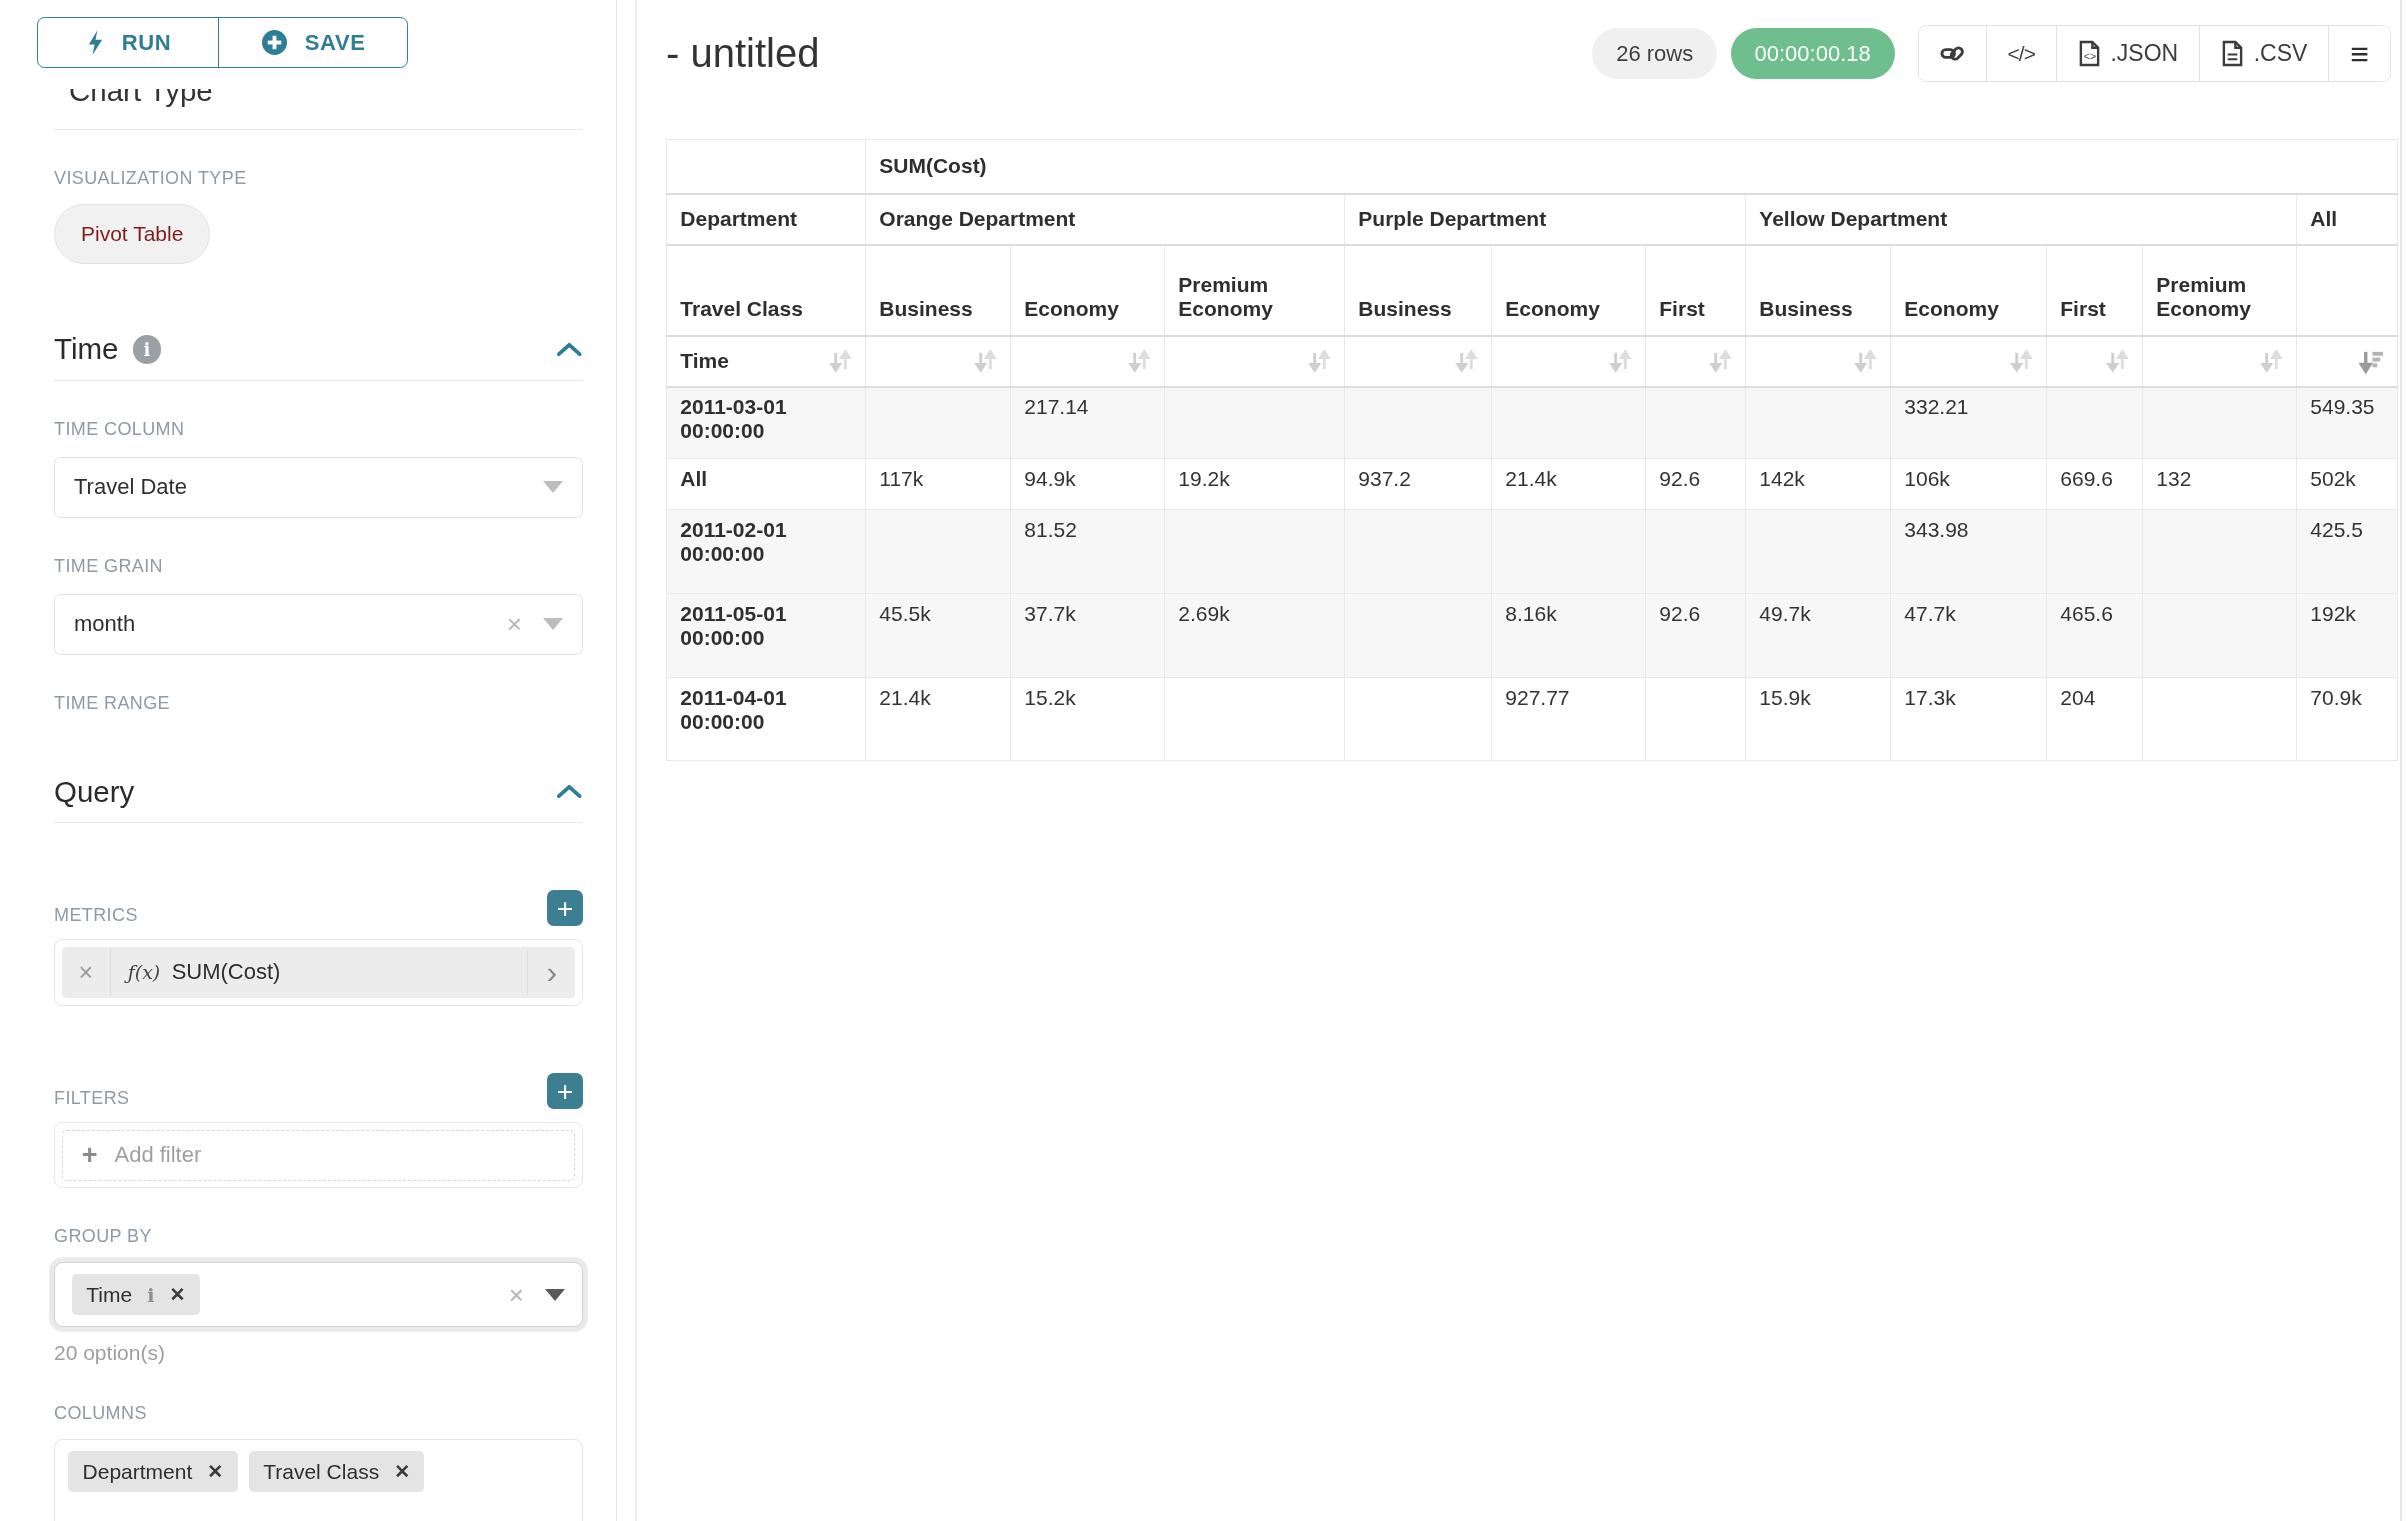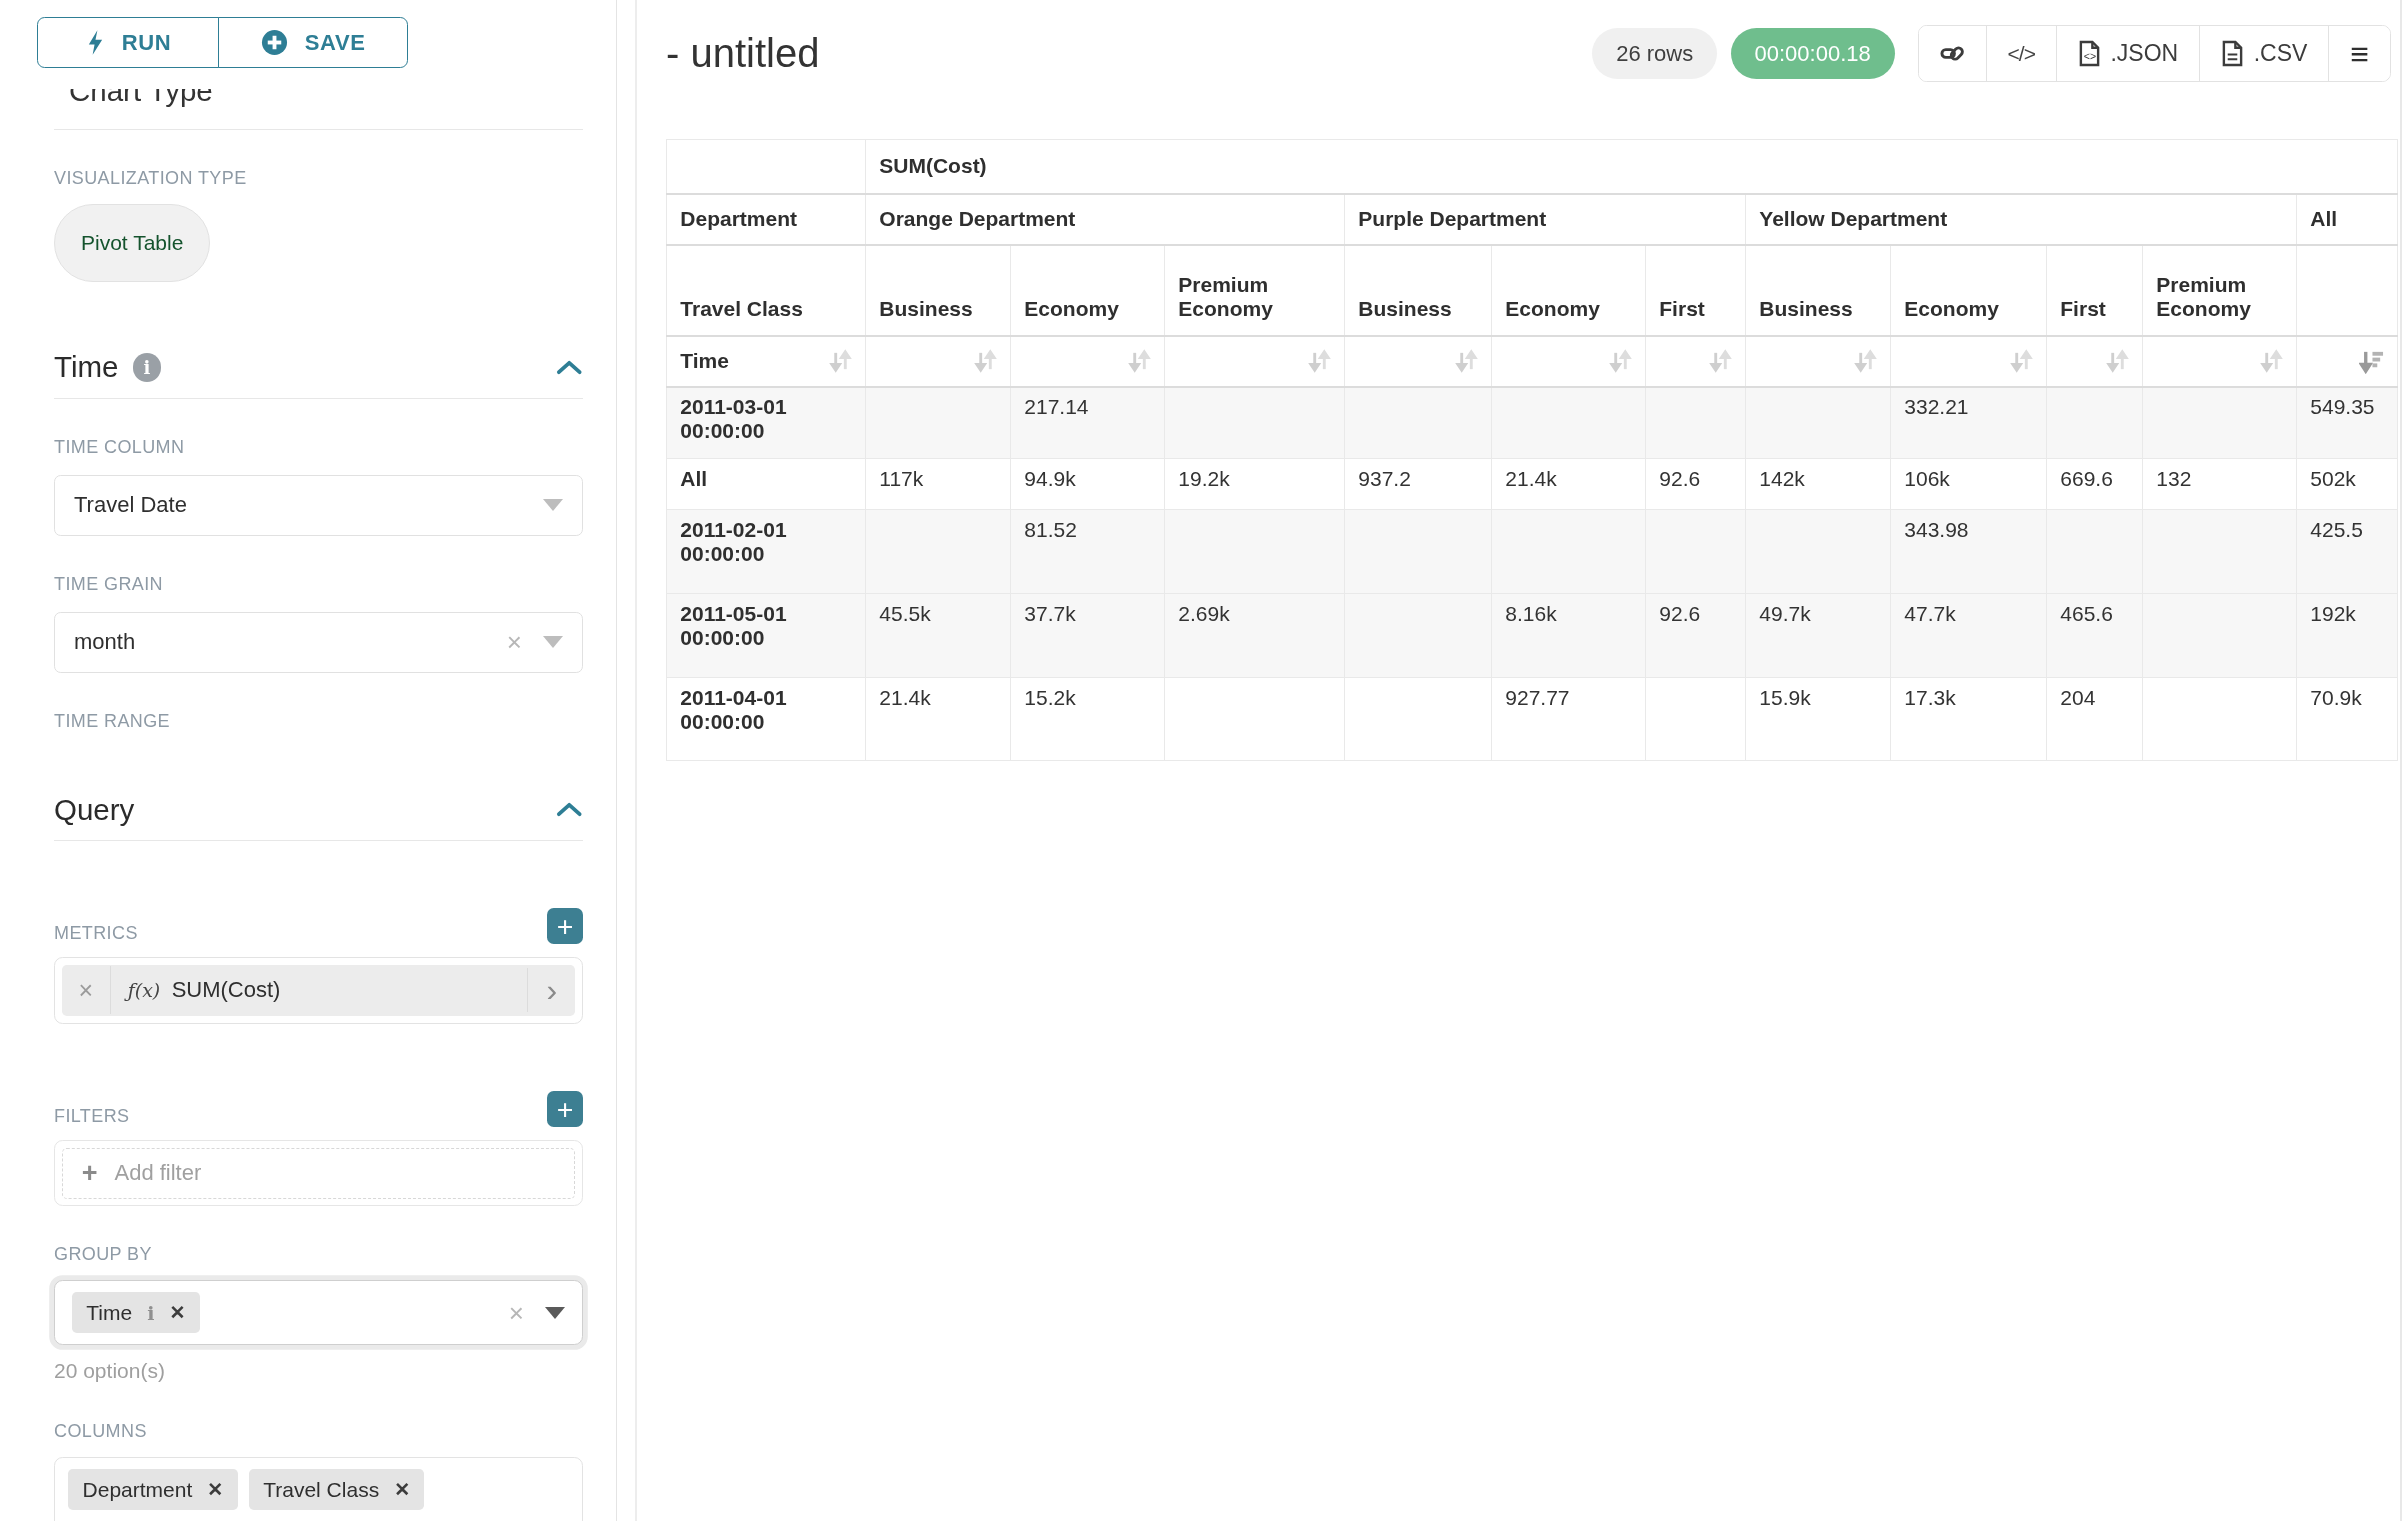--- a/index.html
+++ b/index.html
@@ -28,23 +28,23 @@
   .btn.save { width:190px; border-radius:0 7.6px 7.6px 0; margin-left:-1.9px; }
 
   .clip-head { height:27px; overflow:hidden; position:relative; margin-top:21px; }
   .clip-head span { position:absolute; top:-15px; left:15px; font-size:29.5px; color:#333; }
   .divider { border:none; border-top:1.9px solid #e7e7e7; margin:13.3px 0 0 0; }
 
   .ctl-label {
     font-size:18px; color:#8e9aa5; letter-spacing:0.4px; margin-top:38px;
   }
   .viz-pill {
-    display:inline-block; margin-top:15px; padding:26px 26px;
+    display:inline-block; margin-top:15px; padding:17px 26px;
     background:#f1f1f1; border:1px solid #e2e2e2; border-radius:950px;
-    font-size:21px; color:#14532d; cursor:pointer;text-align:center;
+    font-size:21px; color:#7f1d1d; cursor:pointer;text-align:center;
   }
 
   .section-head {
     display:flex; justify-content:space-between; align-items:center;
     margin-top:68px; cursor:pointer;
   }
   .section-head .ttl { font-size:29.5px; color:#2b2b2b; display:flex; align-items:center; gap:14.3px; }
   .info-icon {
     width:28.5px; height:28.5px; border-radius:50%; background:#9aa0a6; color:#fff;
     font-size:18px; font-weight:700; font-family:"DejaVu Serif", serif;

